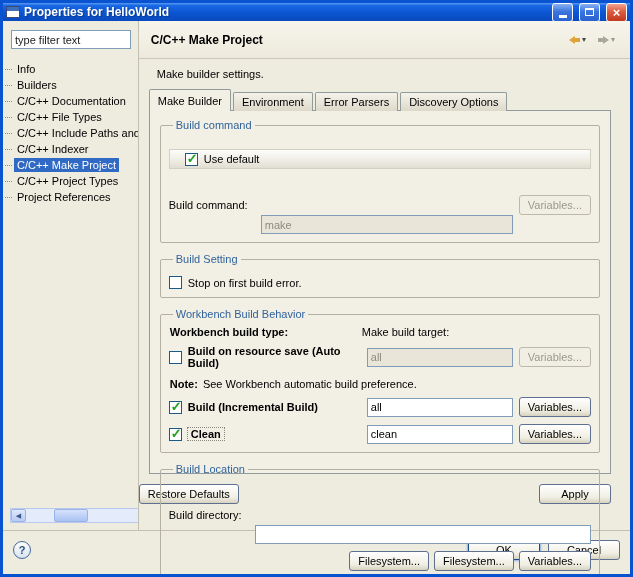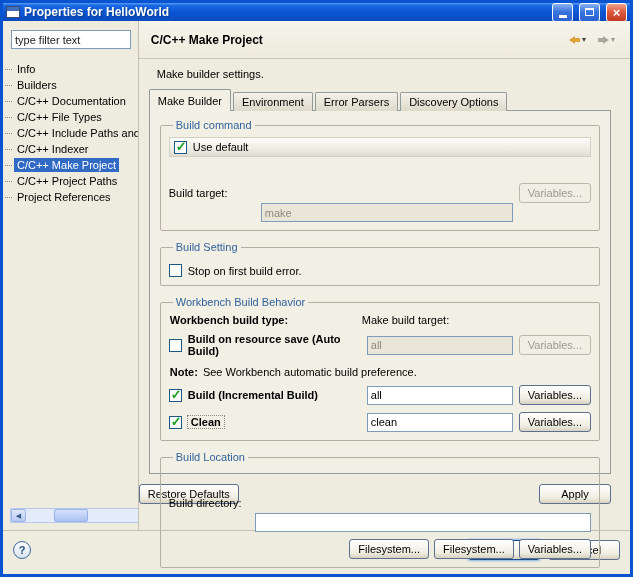--- a/index.html
+++ b/index.html
@@ -70,21 +70,21 @@
   .tab.active { height:22px; margin-top:-3px; padding-top:5px; background:#f2efe4; z-index:3; }
 
   .tab-panel { margin:0 19px 0 10px; border:1px solid #919b9c; background:#f2efe4; padding:8px 8px 6px;
                height:364px; position:relative; z-index:1; flex:0 0 auto; }
 
   fieldset.group { border:1px solid #b5b1a2; border-radius:2px; padding:4px 8px 8px; margin:0 2px 10px 2px; }
   fieldset.group legend { color:#31639c; padding:0 3px; margin-left:4px; }
 
   .row { display:flex; align-items:center; gap:6px; margin-top:7px; }
   .row.right { justify-content:flex-end; gap:5px; }
-  .hl-row { display:flex; align-items:center; gap:6px; height:20px; padding:2px 4px; margin-top:2px;
+  .hl-row { display:flex; align-items:center; gap:6px; height:20px; padding:2px 15px; margin-top:14px;
             border:1px solid #d3cfc2; background:linear-gradient(180deg,#fdfdfb 0%, #ebe9df 70%, #e0ded2 100%); }
 
   .cb { width:13px; height:13px; min-width:13px; background:#fff; border:1px solid #1d5987; position:relative; display:inline-block; }
   .cb.checked::after { content:"✓"; position:absolute; left:1px; top:-3px; color:#1fa11f; font-size:13px; font-weight:bold; }
 
   .txt { height:19px; border:1px solid #7f9db9; background:#fff; padding:2px 3px;
          font:11px "Liberation Sans",sans-serif; color:#000; }
   .txt:disabled { background:#e9e6d9; color:#8d8b7e; }
   .grow { flex:1;margin-top:39px; }
 
@@ -139,21 +139,21 @@
     <div class="sidebar">
       <input class="filter-input" value="type filter text" style="">
       <ul class="tree">
         <li class="tree-item"><span class="lbl">Info</span></li>
         <li class="tree-item"><span class="lbl">Builders</span></li>
         <li class="tree-item"><span class="lbl">C/C++ Documentation</span></li>
         <li class="tree-item"><span class="lbl">C/C++ File Types</span></li>
         <li class="tree-item"><span class="lbl">C/C++ Include Paths and</span></li>
         <li class="tree-item"><span class="lbl">C/C++ Indexer</span></li>
         <li class="tree-item selected"><span class="lbl">C/C++ Make Project</span></li>
-        <li class="tree-item"><span class="lbl">C/C++ Project Paths</span></li>
+        <li class="tree-item"><span class="lbl">C/C++ Project Types</span></li>
         <li class="tree-item"><span class="lbl">Project References</span></li>
       </ul>
       <div class="hscroll">
         <span class="sb-btn">
             <span>◀</span>
           </span>
         <div class="sb-track">
           <div class="sb-thumb"></div>
         </div>
 
@@ -193,21 +193,21 @@
 
       <div class="tab-panel">
 
         <fieldset class="group">
           <legend>Build command</legend>
           <div class="hl-row">
             <span class="cb checked"></span>
             <span>Use default</span>
           </div>
           <div class="row">
-            <label class="fl">Build target:</label>
+            <label class="fl">Build command:</label>
             <input class="txt grow" disabled="" value="make" style="">
             <button class="btn" disabled="">Variables...</button>
           </div>
         </fieldset>
 
         <fieldset class="group">
           <legend>Build Setting</legend>
           <div class="row">
             <span class="cb"></span>
             <span>Stop on first build error.</span>

